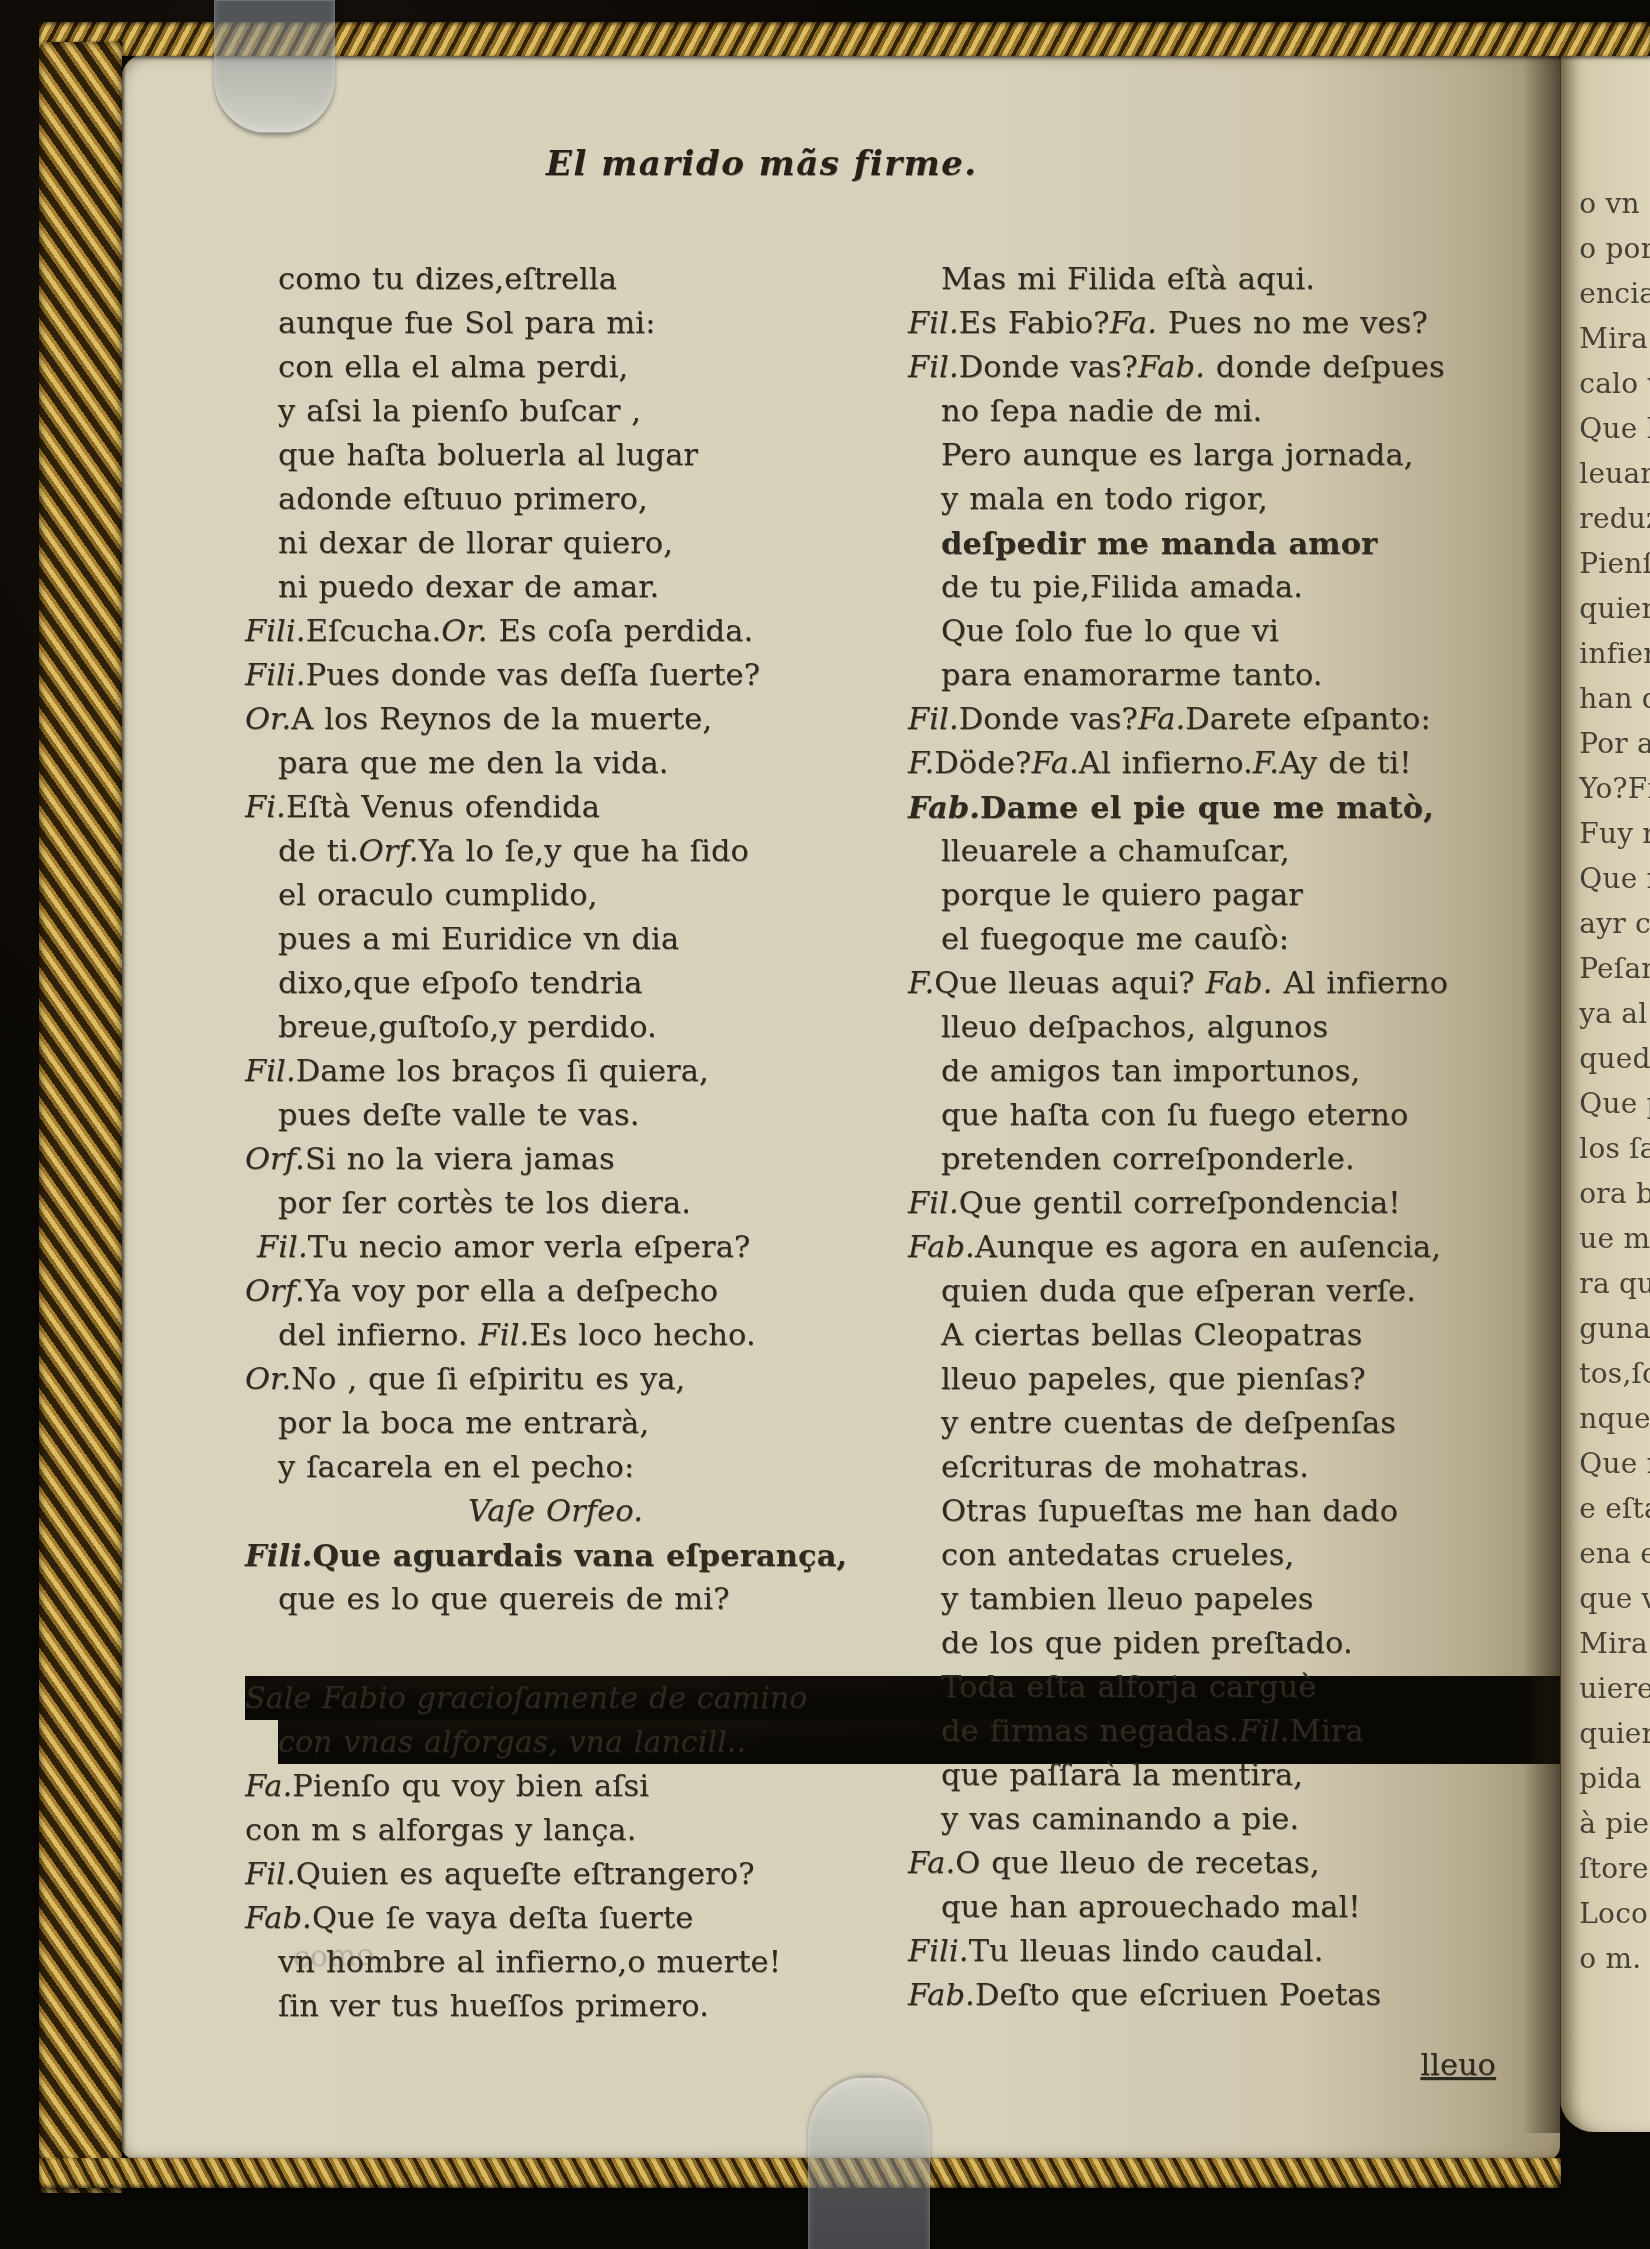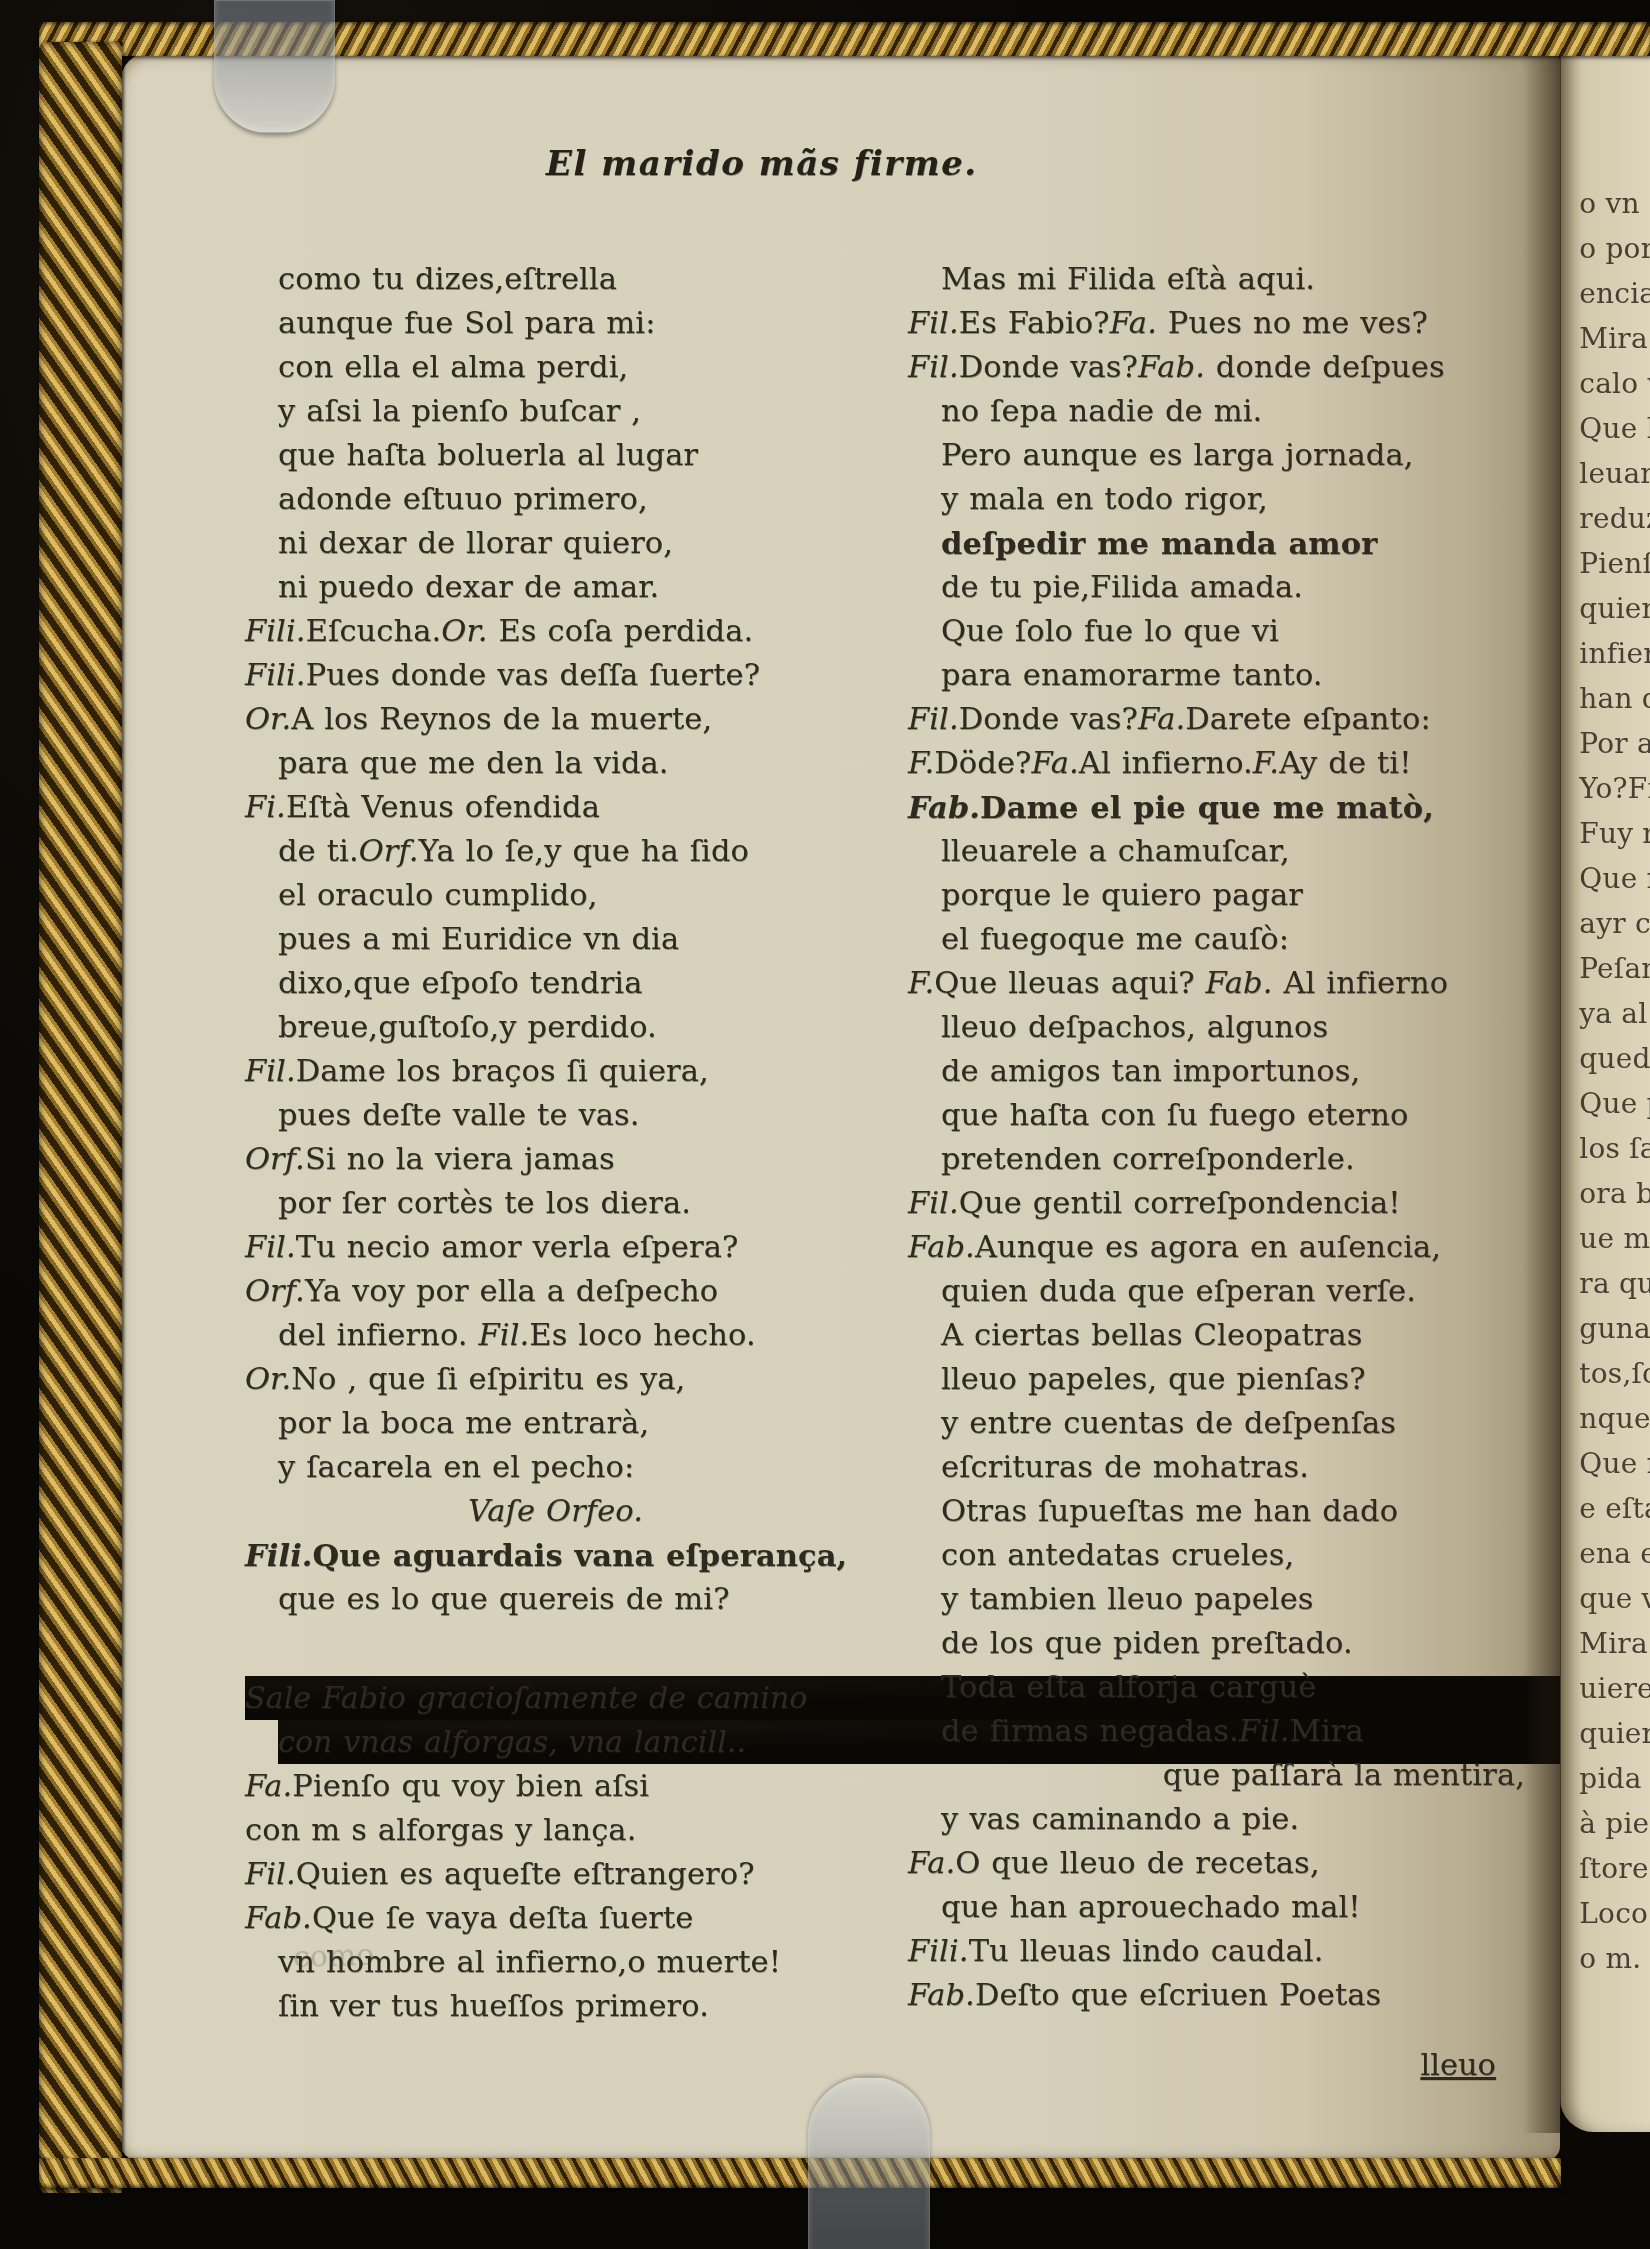--- a/index.html
+++ b/index.html
@@ -178,21 +178,21 @@
         <div class="line" style="margin-left: 0px;"><span class="it">Fi.</span><span>Eſtà Venus ofendida</span></div>
         <div class="line" style="margin-left: 33px;"><span>de ti.</span><span class="it">Orf.</span><span>Ya lo ſe,y que ha ſido</span></div>
         <div class="line" style="margin-left: 33px;"><span>el oraculo cumplido,</span></div>
         <div class="line" style="margin-left: 33px;"><span>pues a mi Euridice vn dia</span></div>
         <div class="line" style="margin-left: 33px;"><span>dixo,que eſpoſo tendria</span></div>
         <div class="line" style="margin-left: 33px;"><span>breue,guſtoſo,y perdido.</span></div>
         <div class="line" style="margin-left: 0px;"><span class="it">Fil.</span><span>Dame los braços ſi quiera,</span></div>
         <div class="line" style="margin-left: 33px;"><span>pues deſte valle te vas.</span></div>
         <div class="line" style="margin-left: 0px;"><span class="it">Orf.</span><span>Si no la viera jamas</span></div>
         <div class="line" style="margin-left: 33px;"><span>por ſer cortès te los diera.</span></div>
-        <div class="line" style="margin-left: 0px;"><span class="it">Fil.</span><span>Tu necio amor verla eſpera?</span></div>
+        <div class="line" style="margin-left: 12px;"><span class="it">Fil.</span><span>Tu necio amor verla eſpera?</span></div>
         <div class="line" style="margin-left: 0px;"><span class="it">Orf.</span><span>Ya voy por ella a deſpecho</span></div>
         <div class="line" style="margin-left: 33px;"><span>del infierno. </span><span class="it">Fil.</span><span>Es loco hecho.</span></div>
         <div class="line" style="margin-left: 0px;"><span class="it">Or.</span><span>No , que ſi eſpiritu es ya,</span></div>
         <div class="line" style="margin-left: 33px;"><span>por la boca me entrarà,</span></div>
         <div class="line" style="margin-left: 33px;"><span>y ſacarela en el pecho:</span></div>
         <div class="line centered" style="margin-left: 0px;"><span class="it">Vaſe Orfeo.</span></div>
         <div class="line" style="margin-left: 0px; font-weight: bold;"><span class="it">Fili.</span><span>Que aguardais vana eſperança,</span></div>
         <div class="line" style="margin-left: 33px;"><span>que es lo que quereis de mi?</span></div>
         <div class="line gap" style="margin-left: 0px;"></div>
         <div class="line stage" style="margin-left: 0px;"><span class="it">Sale Fabio gracioſamente de camino</span></div>
@@ -232,21 +232,21 @@
         <div class="line" style="margin-left: 33px;"><span>A ciertas bellas Cleopatras</span></div>
         <div class="line" style="margin-left: 33px;"><span>lleuo papeles, que pienſas?</span></div>
         <div class="line" style="margin-left: 33px;"><span>y entre cuentas de deſpenſas</span></div>
         <div class="line" style="margin-left: 33px;"><span>eſcrituras de mohatras.</span></div>
         <div class="line" style="margin-left: 33px;"><span>Otras ſupueſtas me han dado</span></div>
         <div class="line" style="margin-left: 33px;"><span>con antedatas crueles,</span></div>
         <div class="line" style="margin-left: 33px;"><span>y tambien lleuo papeles</span></div>
         <div class="line" style="margin-left: 33px;"><span>de los que piden preſtado.</span></div>
         <div class="line" style="margin-left: 33px;"><span>Toda eſta alforja carguè</span></div>
         <div class="line" style="margin-left: 33px;"><span>de firmas negadas.</span><span class="it">Fil.</span><span>Mira</span></div>
-        <div class="line" style="margin-left: 33px; text-align: right;"><span>que paſſarà la mentira,</span></div>
+        <div class="line" style="margin-left: 33px;"><span>que paſſarà la mentira,</span></div>
         <div class="line" style="margin-left: 33px;"><span>y vas caminando a pie.</span></div>
         <div class="line" style="margin-left: 0px;"><span class="it">Fa.</span><span>O que lleuo de recetas,</span></div>
         <div class="line" style="margin-left: 33px;"><span>que han aprouechado mal!</span></div>
         <div class="line" style="margin-left: 0px;"><span class="it">Fili.</span><span>Tu lleuas lindo caudal.</span></div>
         <div class="line" style="margin-left: 0px;"><span class="it">Fab.</span><span>Deſto que eſcriuen Poetas</span></div>
       </div>
 
     <div class="catchword" style="left:788px;">lleuo</div>
     <div class="ghost">como</div>
   </div>

